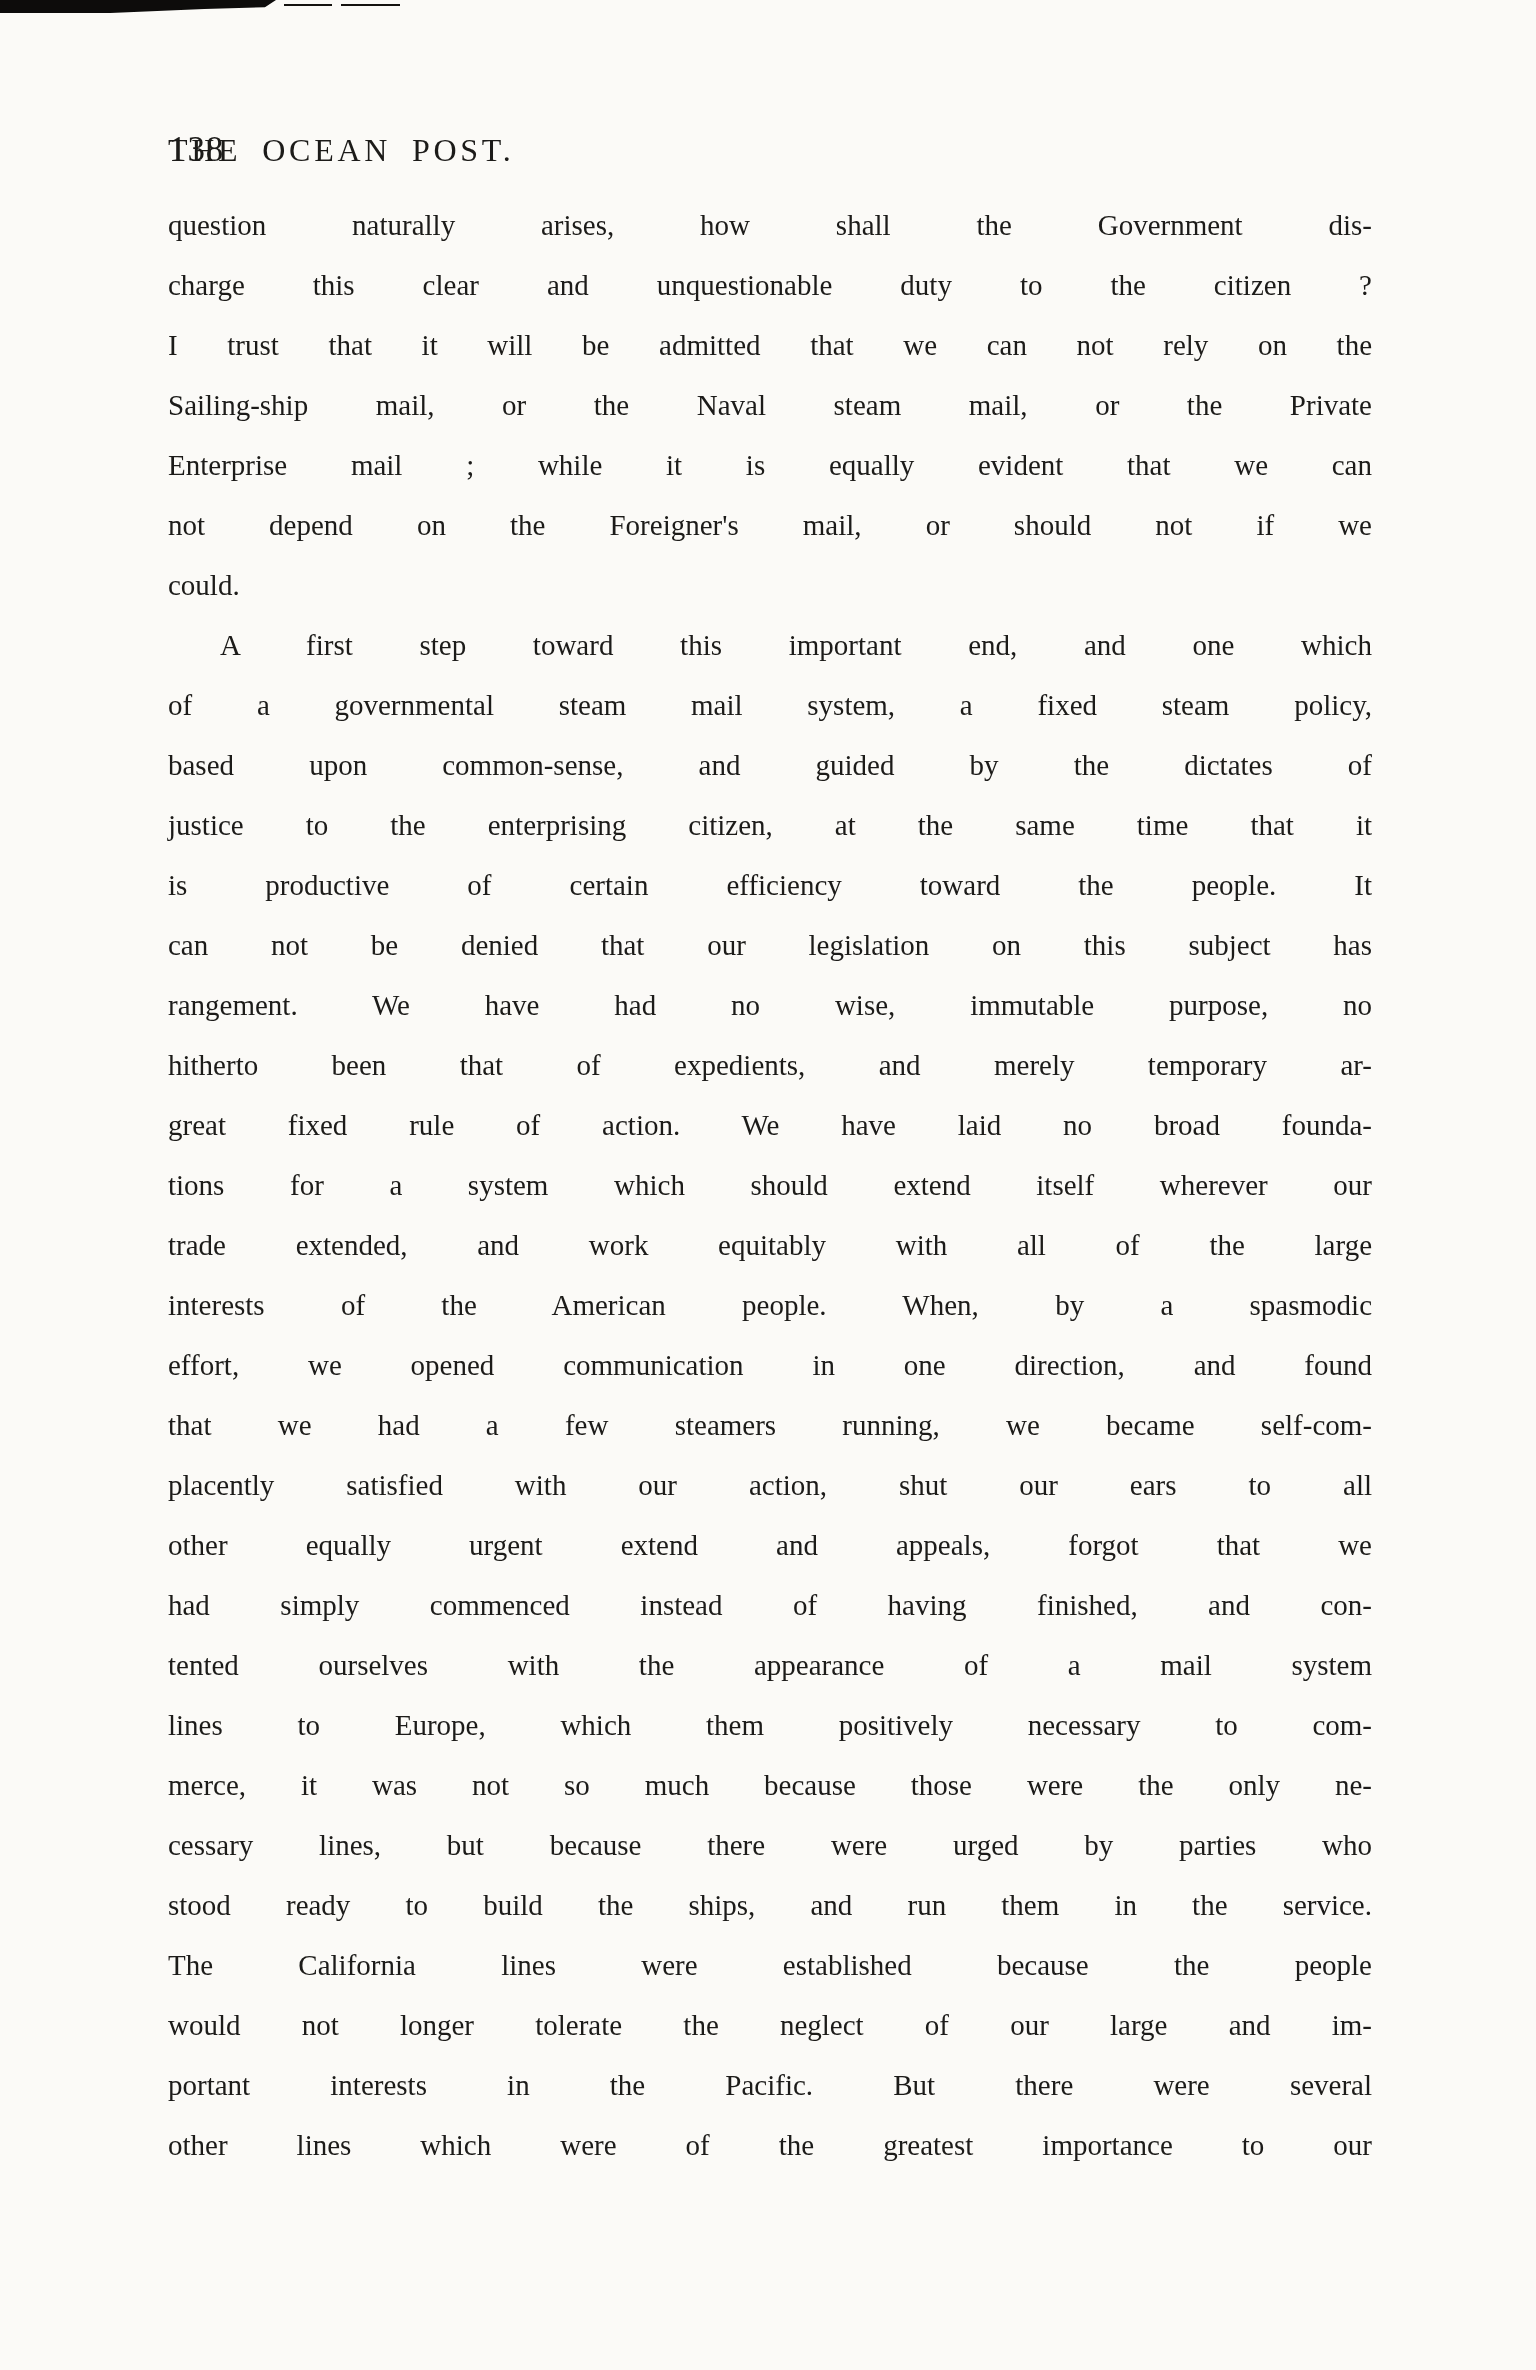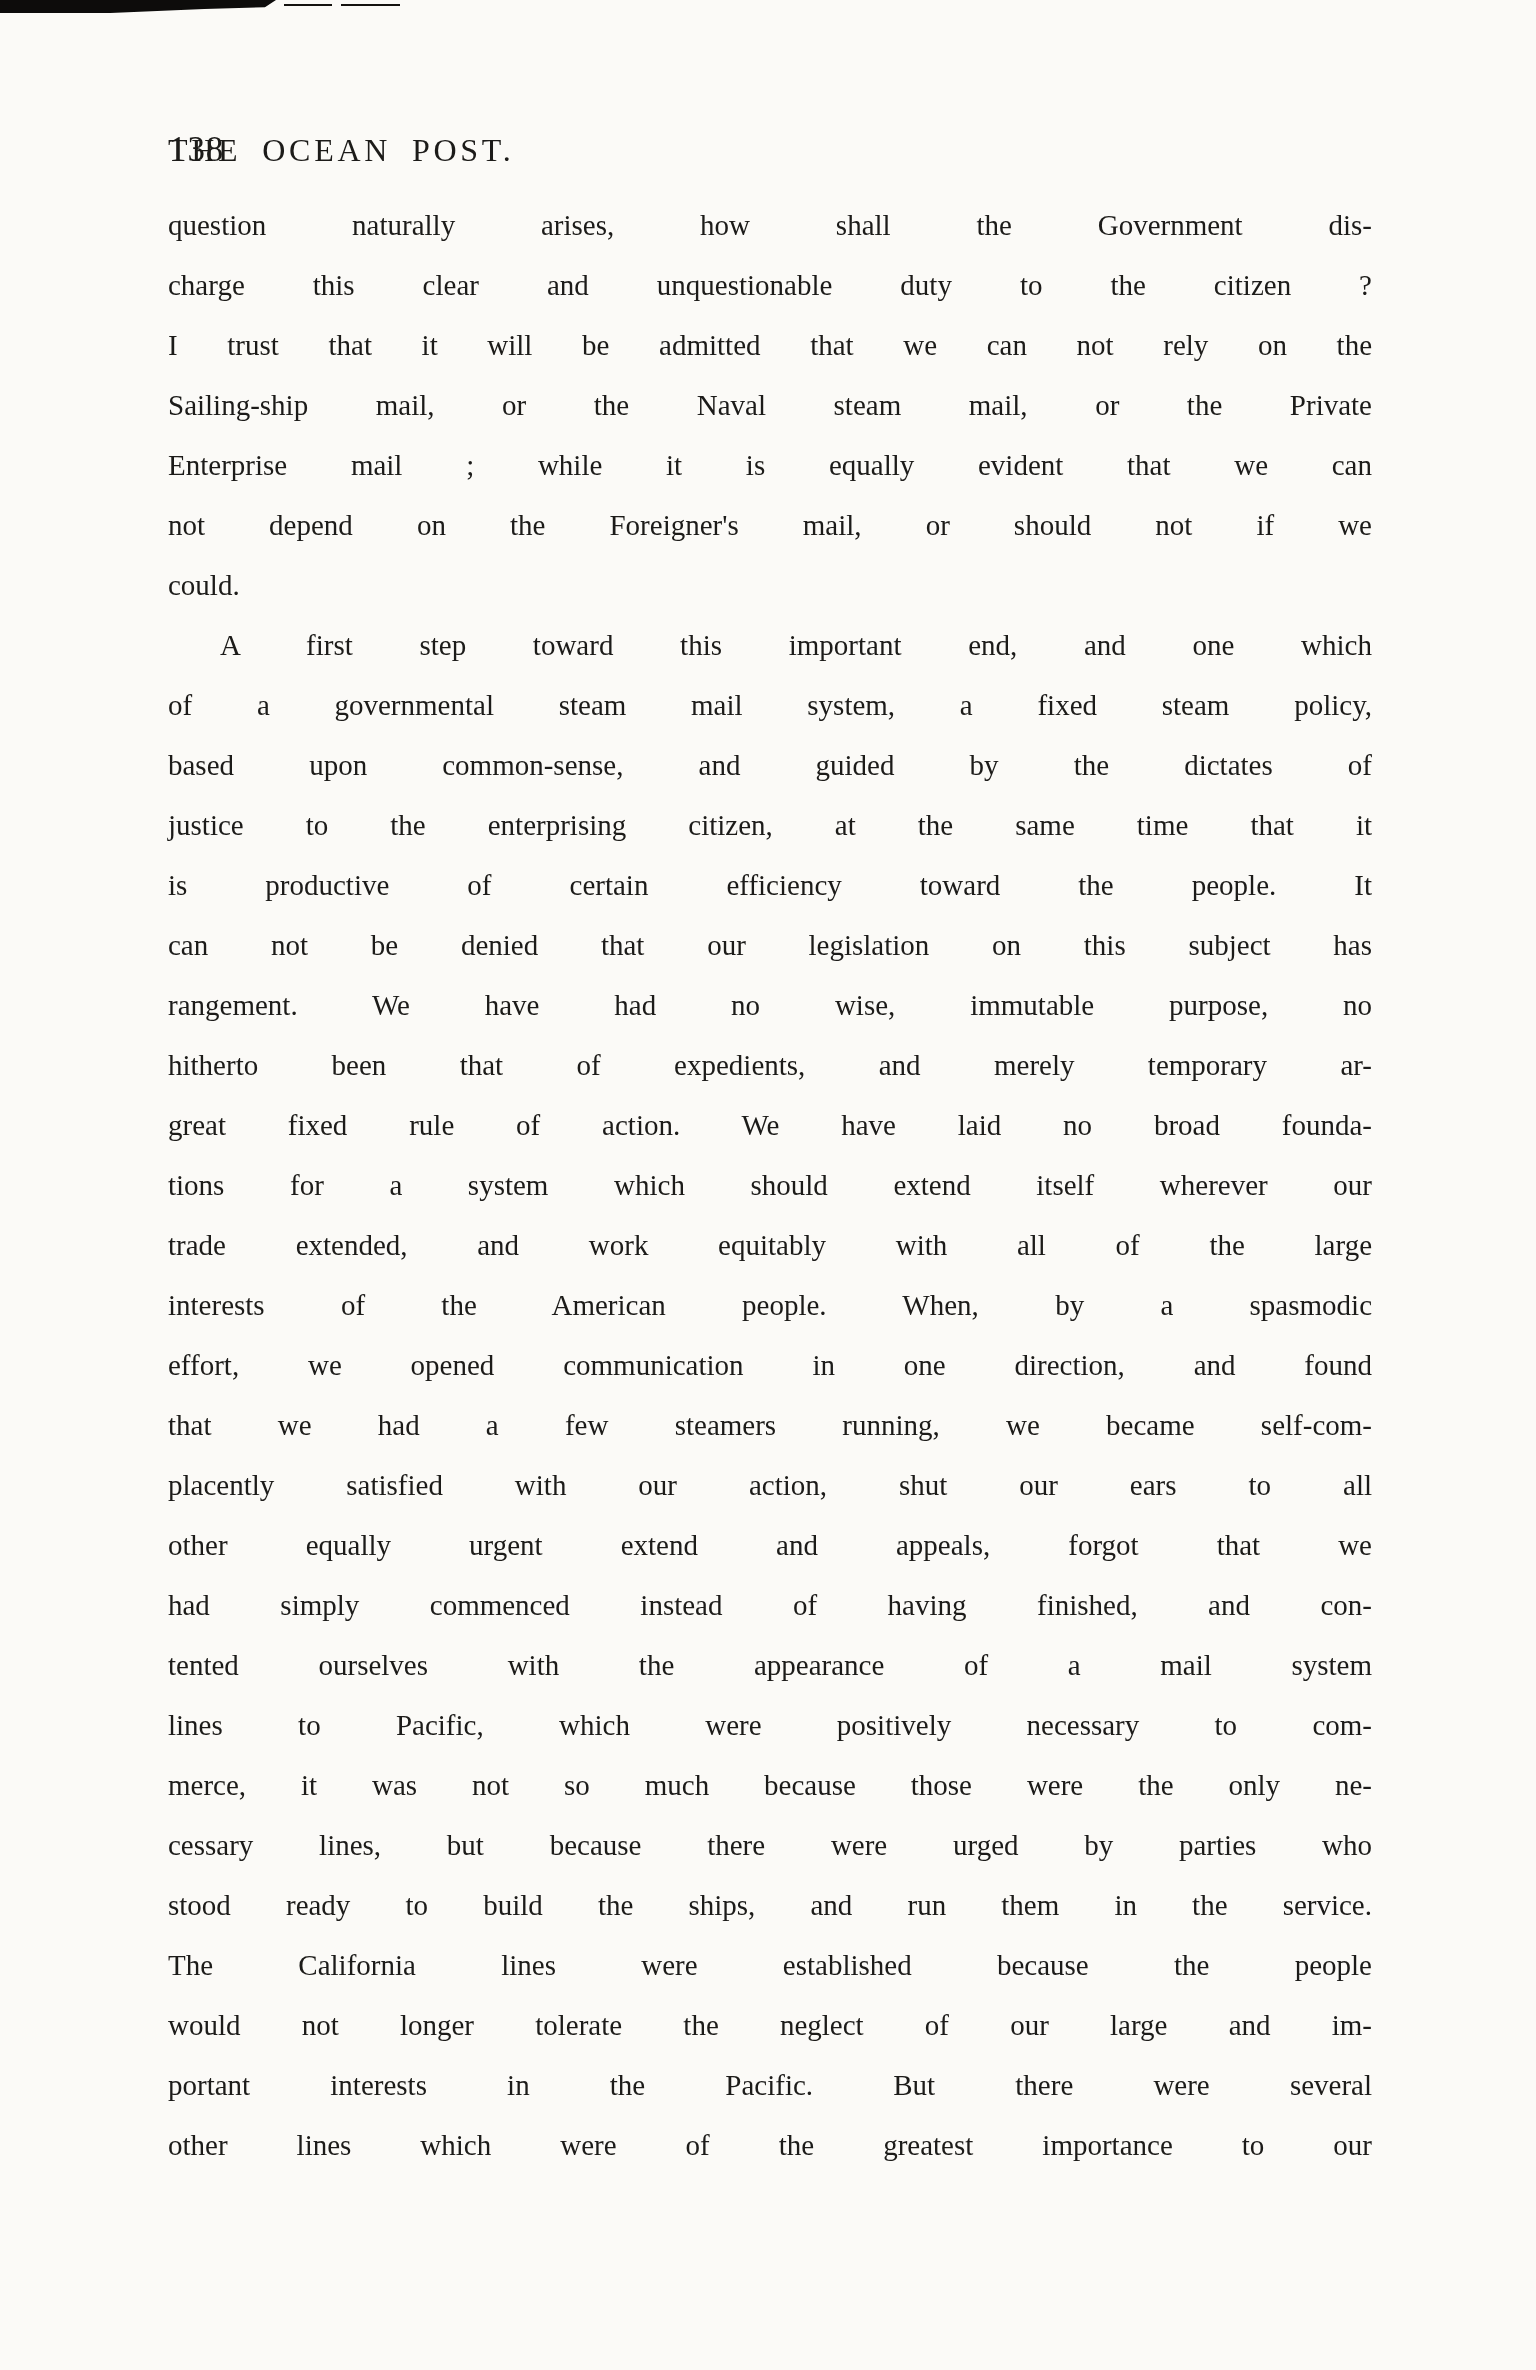--- a/index.html
+++ b/index.html
@@ -114,21 +114,21 @@
           <div class="line">great fixed rule of action.  We have laid no broad founda-</div>
           <div class="line">tions for a system which should extend itself wherever our</div>
           <div class="line">trade extended, and work equitably with all of the large</div>
           <div class="line">interests of the American people.  When, by a spasmodic</div>
           <div class="line">effort, we opened communication in one direction, and found</div>
           <div class="line">that we had a few steamers running, we became self-com-</div>
           <div class="line">placently satisfied with our action, shut our ears to all</div>
           <div class="line">other equally urgent extend and appeals, forgot that we</div>
           <div class="line">had simply commenced instead of having finished, and con-</div>
           <div class="line">tented ourselves with the appearance of a mail system</div>
-          <div class="line">lines to Pacific, which were positively necessary to com-</div>
+          <div class="line">lines to Europe, which them positively necessary to com-</div>
           <div class="line">merce, it was not so much because those were the only ne-</div>
           <div class="line">cessary lines, but because there were urged by parties who</div>
           <div class="line">stood ready to build the ships, and run them in the service.</div>
           <div class="line">The California lines were established because the people</div>
           <div class="line">would not longer tolerate the neglect of our large and im-</div>
           <div class="line">portant interests in the Pacific.  But there were several</div>
           <div class="line">other lines which were of the greatest importance to our</div>
         </div>
       </div>
   </div>

